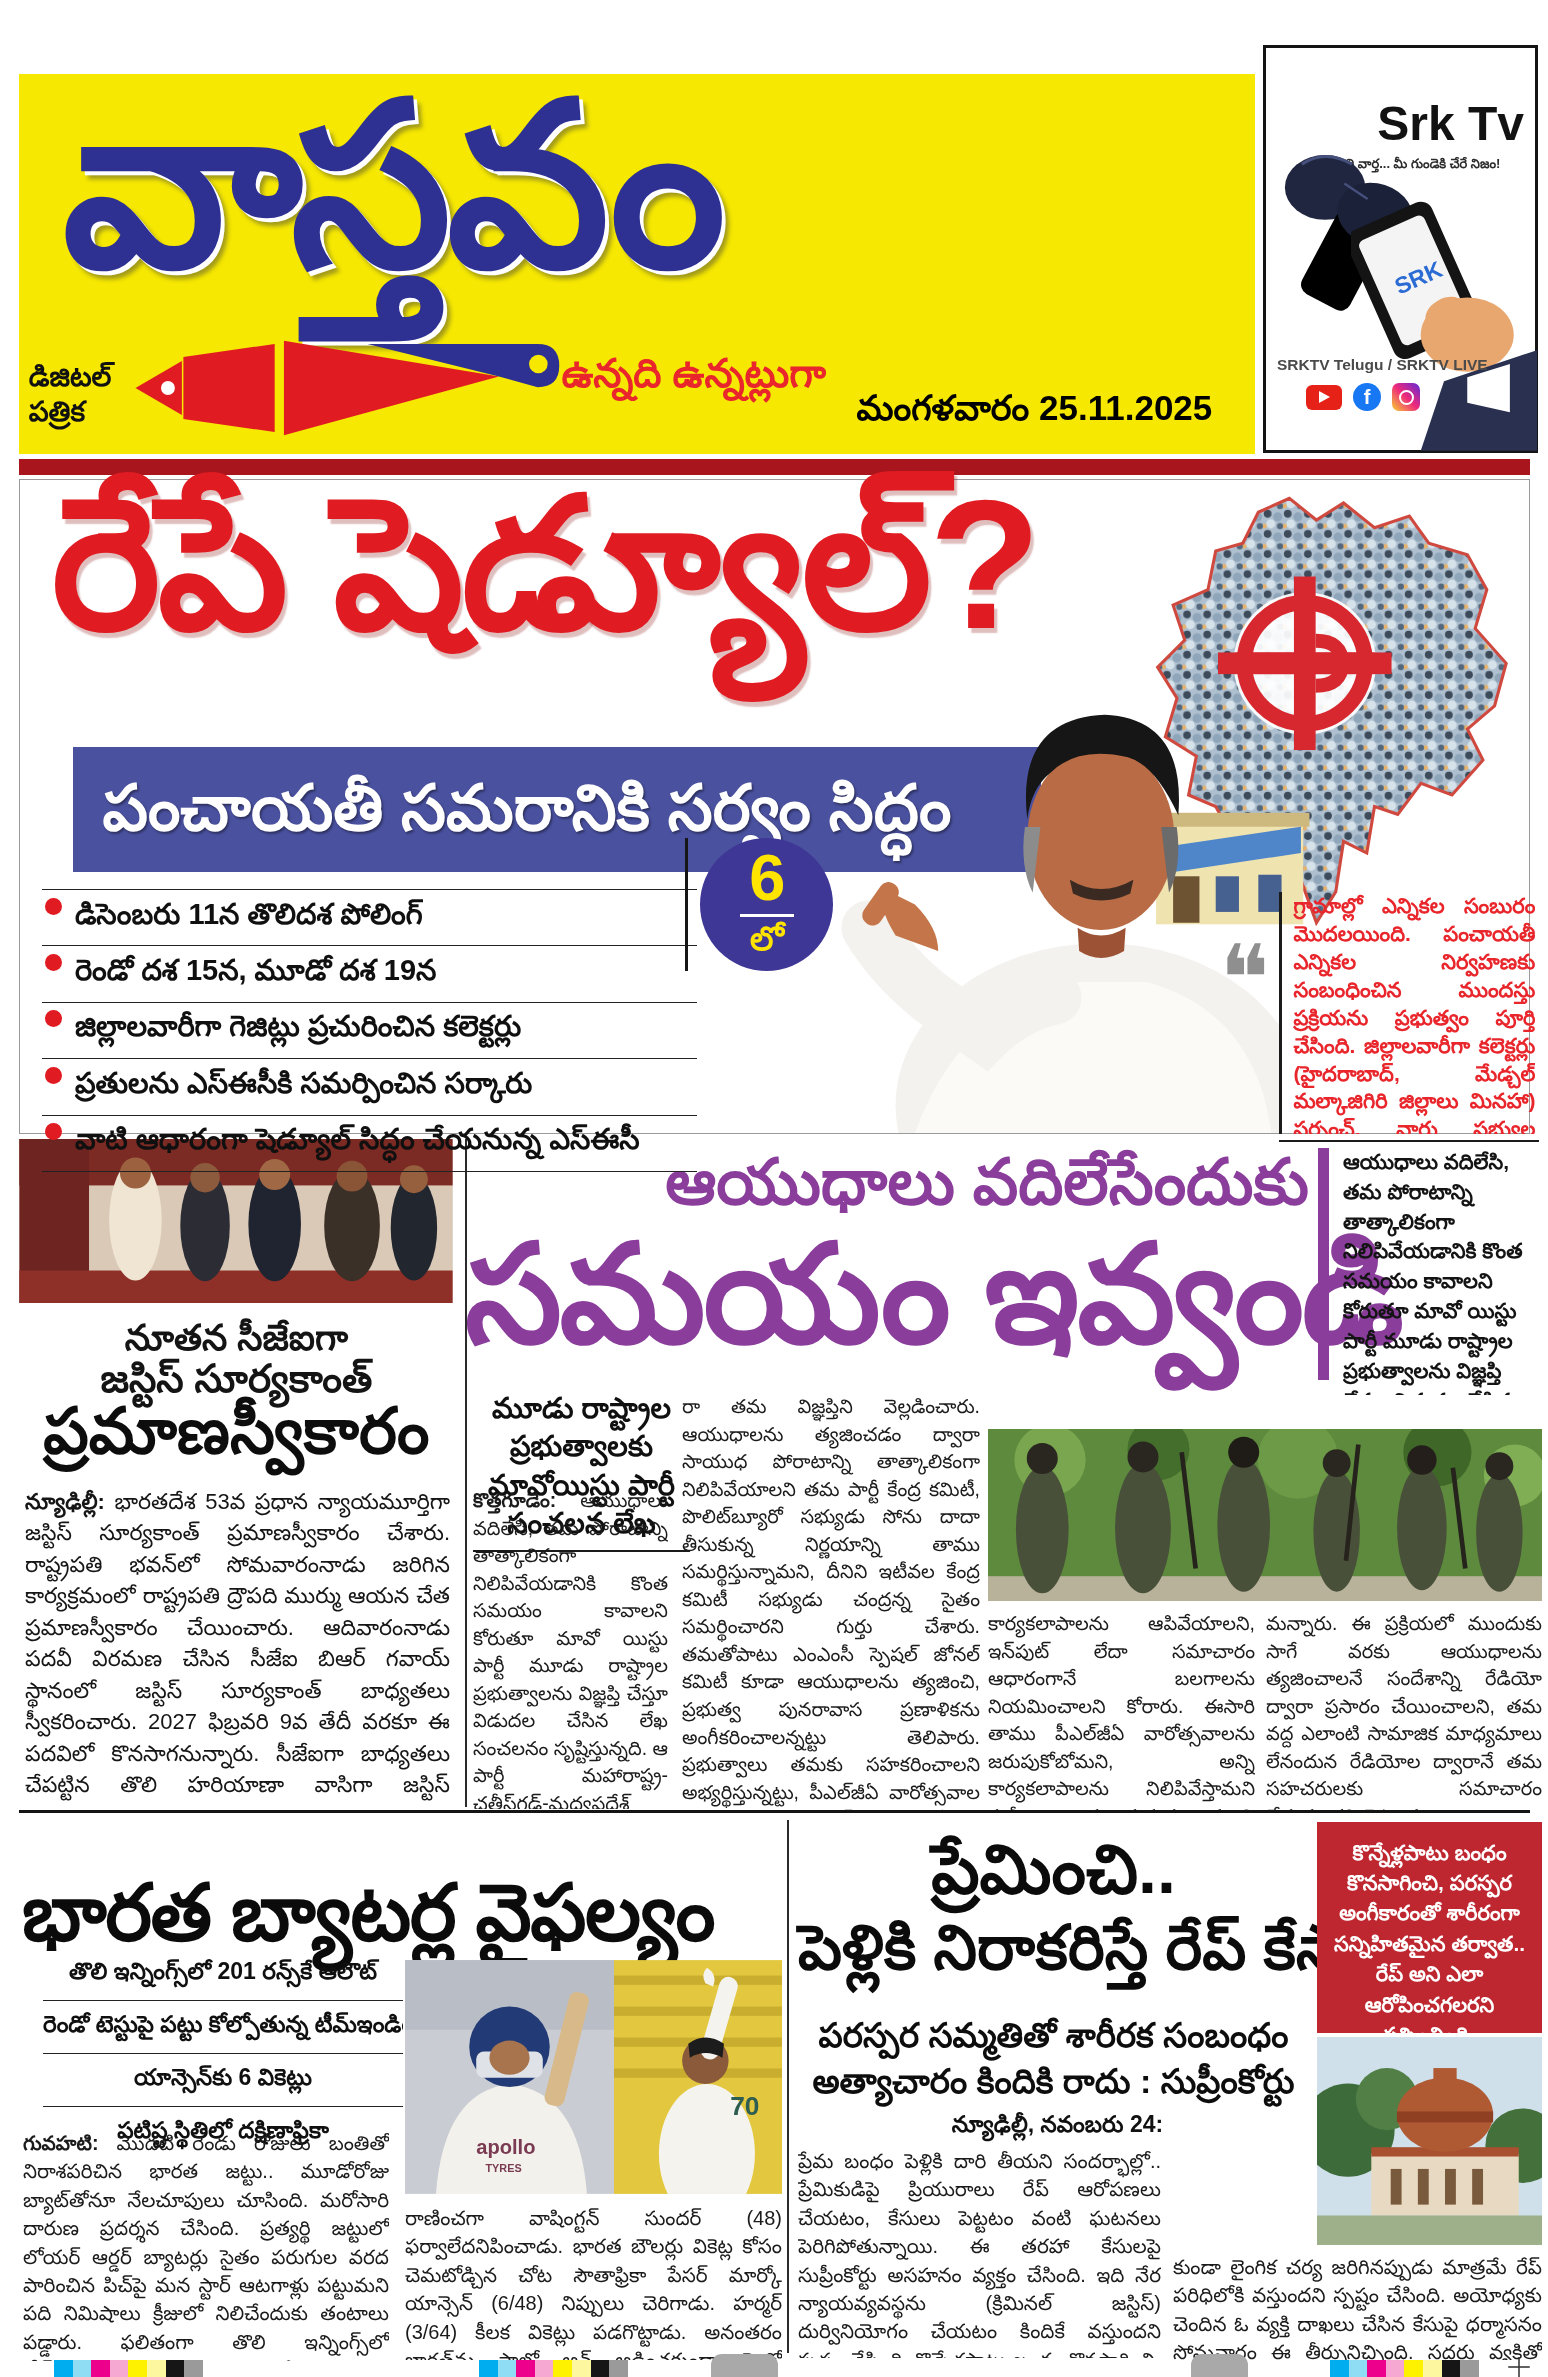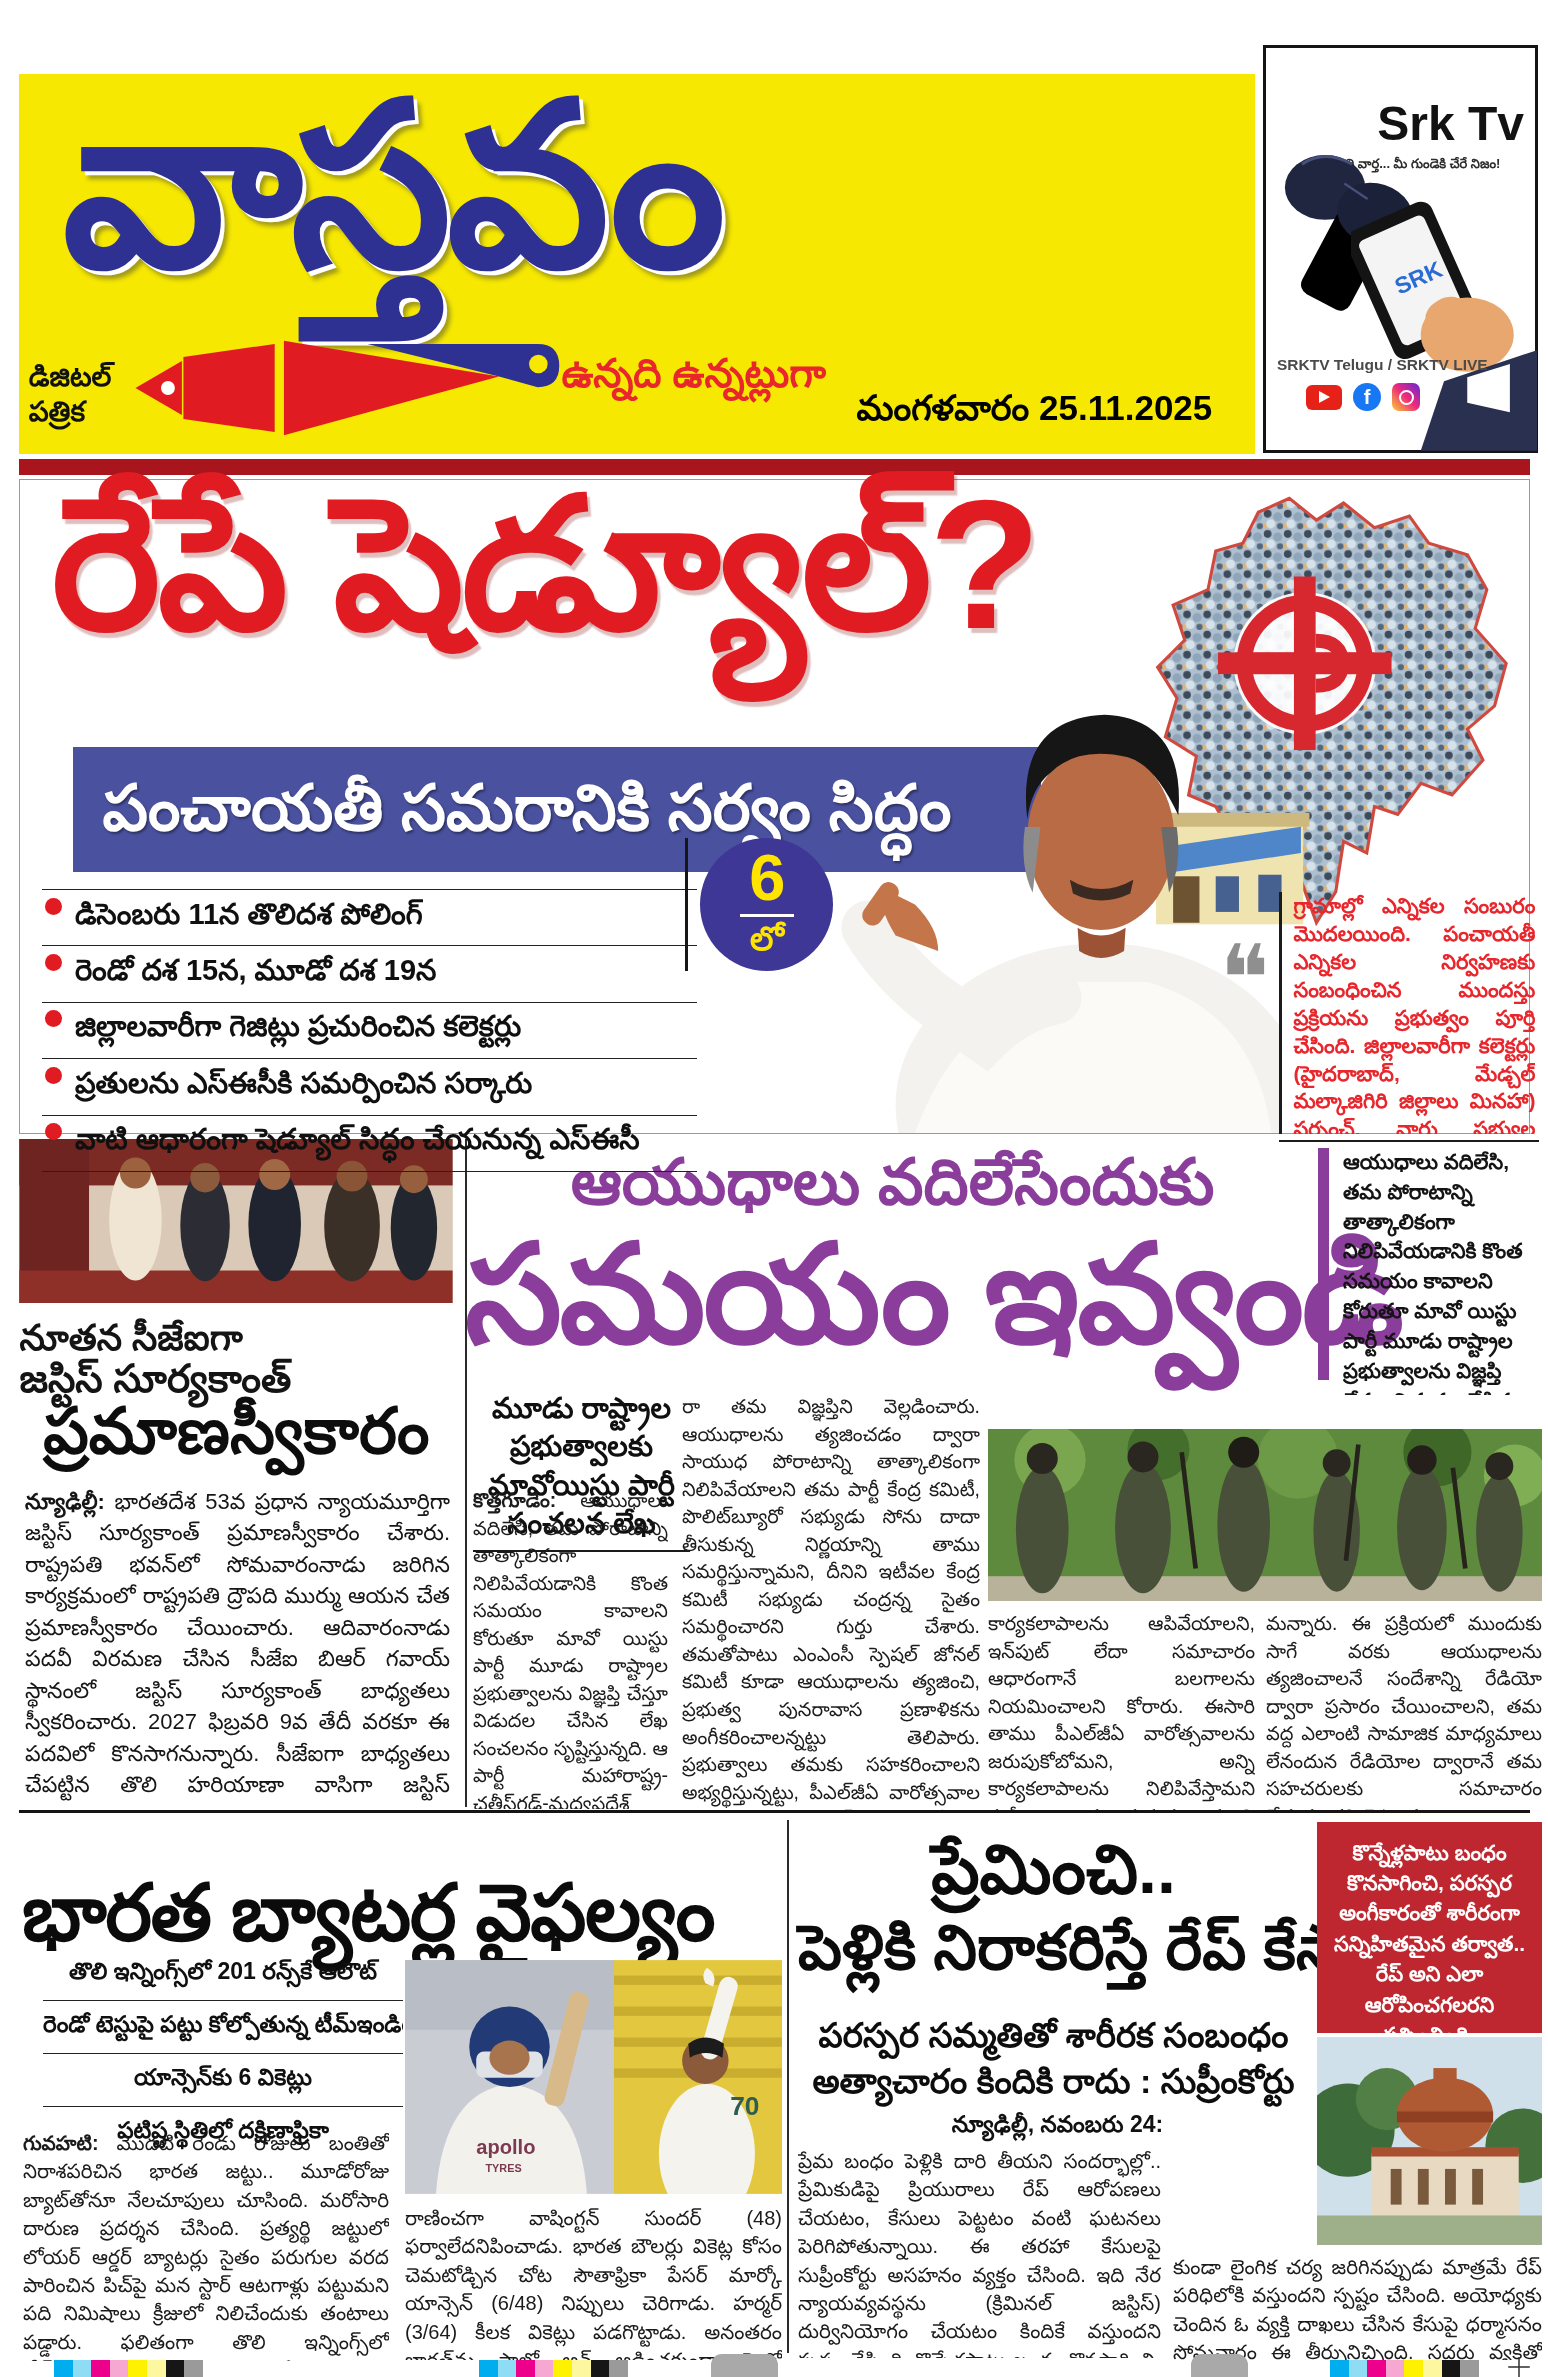--- a/index.html
+++ b/index.html
@@ -49,24 +49,24 @@
   .bullet-row{display:flex;gap:12.4px;border-bottom:1.5px solid #222;padding:7.7px 0 7.7px 3.1px;}
   .dot{width:17px;height:17px;border-radius:50%;background:#e11b22;flex:0 0 17px;}
   .bullet-txt{font-size:29px;font-weight:800;color:#101010;white-space:nowrap;overflow:hidden;}
   .quote-wrap{left:1259px;top:412px;width:256px;height:242px;z-index:3;border-left:3.1px solid #1b1b1b;padding-left:11px;box-sizing:border-box;}
   .quote-txt{font-size:21px;line-height:1.33;font-weight:bold;color:#e8262c;text-align:justify;}
   .quote-underline{left:1259px;top:660px;width:260px;height:2.3px;background:#1b1b1b;z-index:3;}
   .quote-mark{left:1199px;top:453px;font-size:93px;color:#8f8f8f;z-index:3;font-family:"DejaVu Serif",serif;line-height:1;}
 
   
   .v-div{background:#2b2b2b;}
-  .cji-kicker{left:19.4px;width:434px;text-align:left;font-weight:800;color:#141414;}
+  .cji-kicker{left:19.4px;width:434px;text-align:center;font-weight:800;color:#141414;}
   .cji-headline{left:19.4px;top:1394px;width:434px;text-align:center;font-weight:800;font-size:64px;color:#0d0d0d;white-space:nowrap;}
   .cji-body{left:25px;top:1486px;width:425px;height:319px;font-size:22px;line-height:1.43;color:#161616;}
-  .purple-h1{left:476px;top:1145px;width:833px;text-align:center;font-size:64px;font-weight:800;color:#8a3d9b;white-space:nowrap;}
+  .purple-h1{left:476px;top:1145px;width:833px;text-align:right;font-size:64px;font-weight:800;color:#8a3d9b;white-space:nowrap;}
   .purple-h2{left:465px;top:1215px;width:852px;text-align:center;font-size:138px;font-weight:800;color:#8a3d9b;white-space:nowrap;letter-spacing:-2.3px;}
   .sidebar-bar{left:1318px;top:1148px;width:11px;height:232px;background:#8a3d9b;}
   .sidebar-txt{left:1343px;top:1147px;width:198px;height:248px;font-size:21px;line-height:1.42;font-weight:bold;color:#141414;}
   .mao-subhead{left:473px;top:1389px;width:217px;text-align:center;font-size:29px;line-height:1.32;font-weight:800;color:#101010;
                border-bottom:2.3px solid #1a1a1a;padding-bottom:7.7px;}
   .news-col{font-size:19.4px;line-height:1.42;color:#1b1b1b;}
   .hr-black{left:19.4px;top:1810px;width:1511px;height:3.1px;background:#141414;}
 
   
   .cricket-headline{left:22px;top:1827px;width:759px;font-size:79px;font-weight:800;color:#0b0b0b;white-space:nowrap;letter-spacing:-1.5px;margin-top:40px;}

